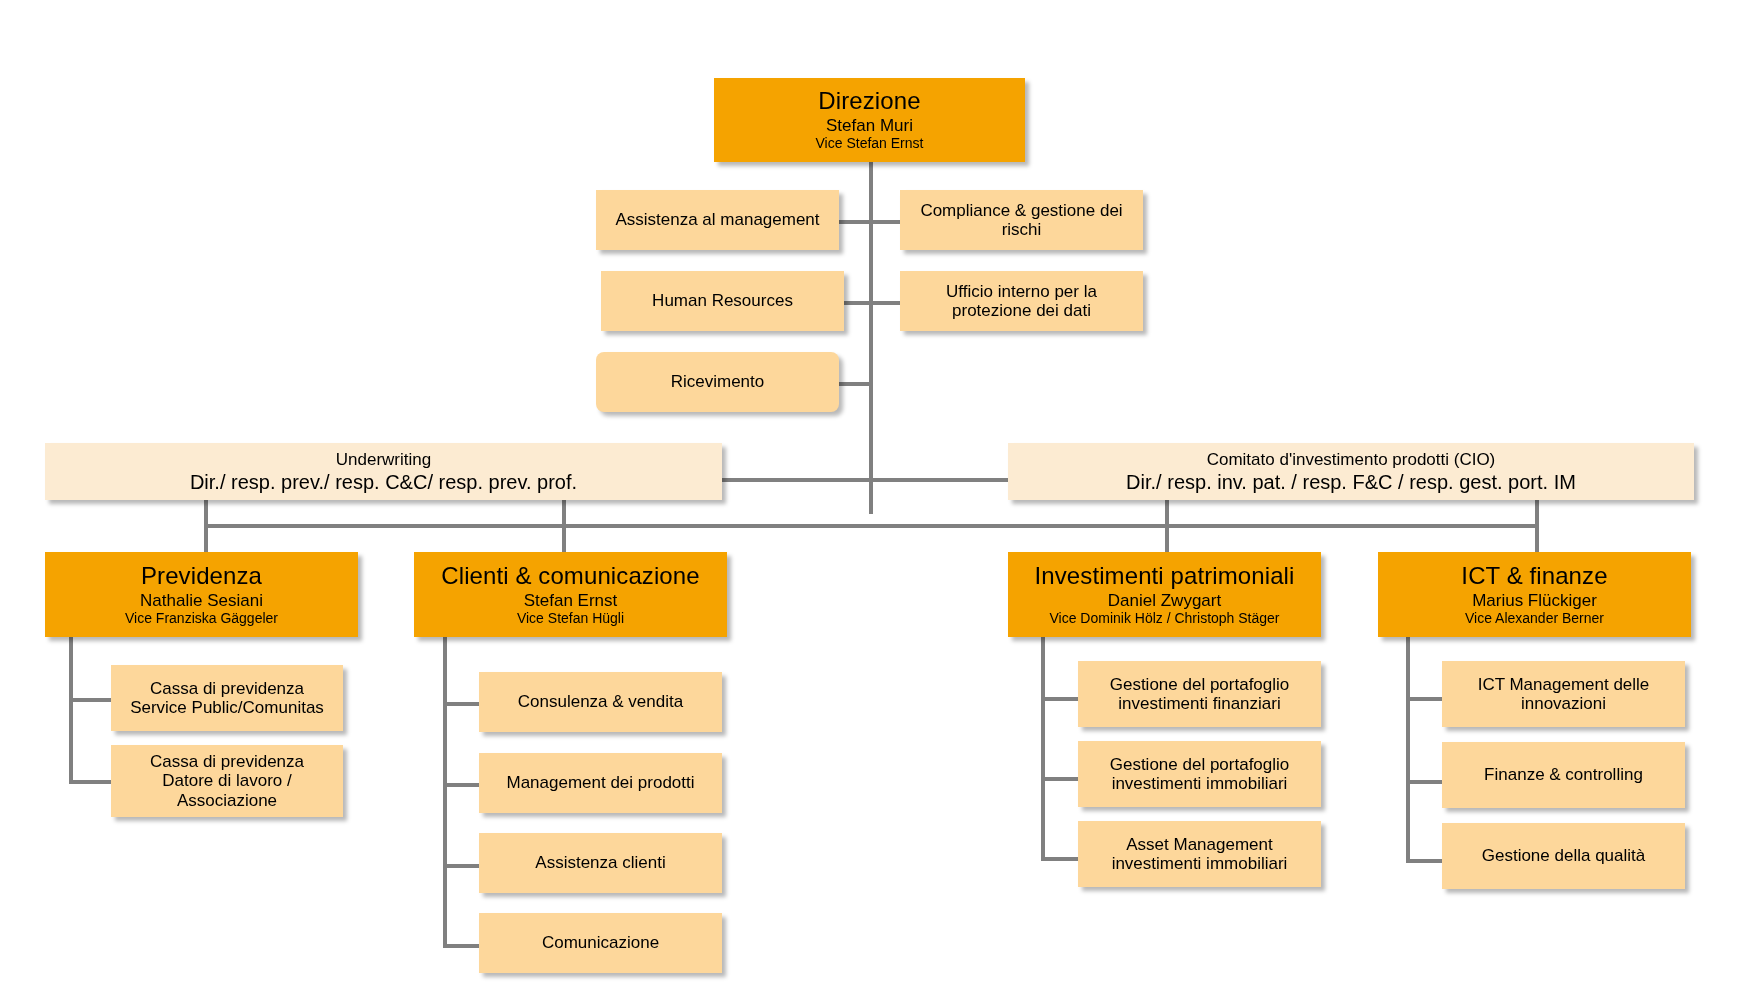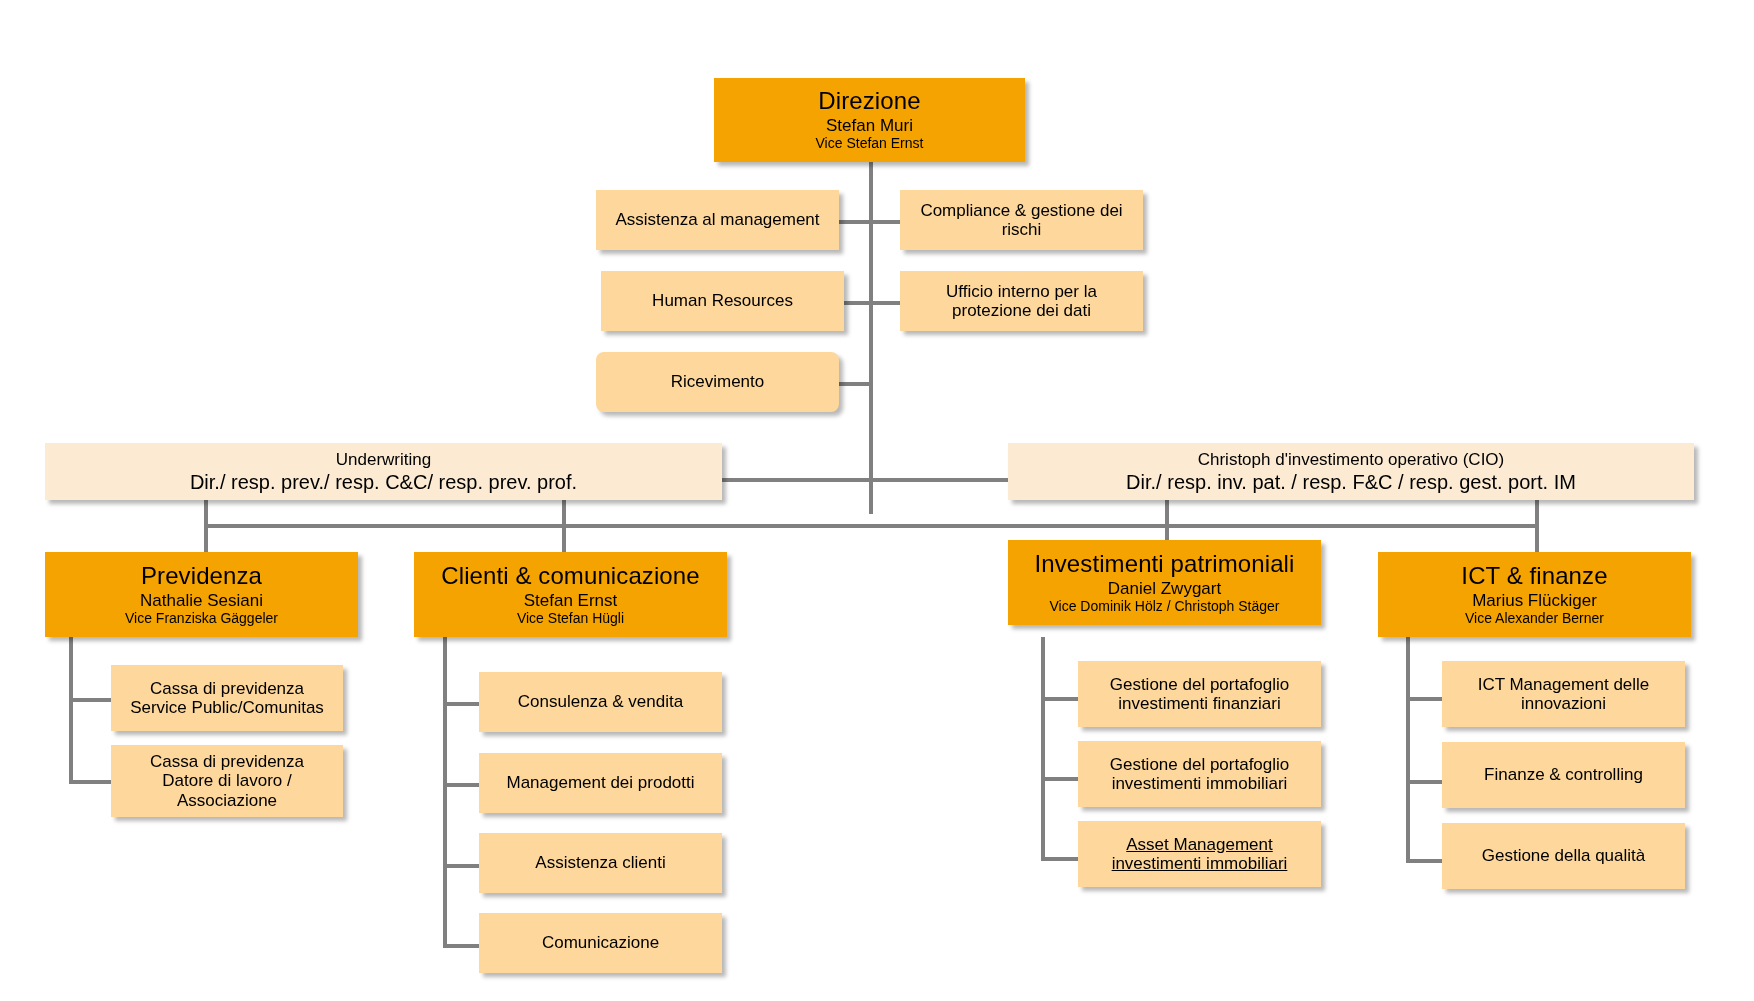--- a/index.html
+++ b/index.html
@@ -148,21 +148,21 @@
   <div class="box unit" style="left:900px; top:271px; width:243px; height:60px;">
     <div class="t-unit">Ufficio interno per la</div>
     <div class="t-unit">protezione dei dati</div>
   </div>
 
   <div class="box committee" style="left:45px; top:443px; width:677px; height:57px;">
     <div class="t-comm1">Underwriting</div>
     <div class="t-comm2">Dir./ resp. prev./ resp. C&amp;C/ resp. prev. prof.</div>
   </div>
   <div class="box committee" style="left:1008px; top:443px; width:686px; height:57px;">
-    <div class="t-comm1">Christoph d'investimento operativo (CIO)</div>
+    <div class="t-comm1">Comitato d'investimento prodotti (CIO)</div>
     <div class="t-comm2">Dir./ resp. inv. pat. / resp. F&amp;C / resp. gest. port. IM</div>
   </div>
 
   <div class="box lead" style="left:45px; top:552px; width:313px; height:85px;">
     <div class="t-title">Previdenza</div>
     <div class="t-name">Nathalie Sesiani</div>
     <div class="t-vice">Vice Franziska Gäggeler</div>
   </div>
   <div class="box unit" style="left:111px; top:665px; width:232px; height:66px;">
     <div class="t-unit">Cassa di previdenza</div>
@@ -185,34 +185,34 @@
   <div class="box unit" style="left:479px; top:753px; width:243px; height:60px;">
     <div class="t-unit">Management dei prodotti</div>
   </div>
   <div class="box unit" style="left:479px; top:833px; width:243px; height:60px;">
     <div class="t-unit">Assistenza clienti</div>
   </div>
   <div class="box unit" style="left:479px; top:913px; width:243px; height:60px;">
     <div class="t-unit">Comunicazione</div>
   </div>
 
-  <div class="box lead" style="left:1008px; top:540px; width:313px; height:85px;">
+  <div class="box lead" style="left:1008px; top:552px; width:313px; height:85px;">
     <div class="t-title">Investimenti patrimoniali</div>
     <div class="t-name">Daniel Zwygart</div>
     <div class="t-vice">Vice Dominik Hölz / Christoph Stäger</div>
   </div>
   <div class="box unit" style="left:1078px; top:661px; width:243px; height:66px;">
     <div class="t-unit">Gestione del portafoglio</div>
     <div class="t-unit">investimenti finanziari</div>
   </div>
   <div class="box unit" style="left:1078px; top:741px; width:243px; height:66px;">
     <div class="t-unit">Gestione del portafoglio</div>
     <div class="t-unit">investimenti immobiliari</div>
   </div>
-  <div class="box unit" style="left:1078px; top:821px; width:243px; height:66px;text-decoration:underline;">
+  <div class="box unit" style="left:1078px; top:821px; width:243px; height:66px;">
     <div class="t-unit">Asset Management</div>
     <div class="t-unit">investimenti immobiliari</div>
   </div>
 
   <div class="box lead" style="left:1378px; top:552px; width:313px; height:85px;">
     <div class="t-title">ICT &amp; finanze</div>
     <div class="t-name">Marius Flückiger</div>
     <div class="t-vice">Vice Alexander Berner</div>
   </div>
   <div class="box unit" style="left:1442px; top:661px; width:243px; height:66px;">

